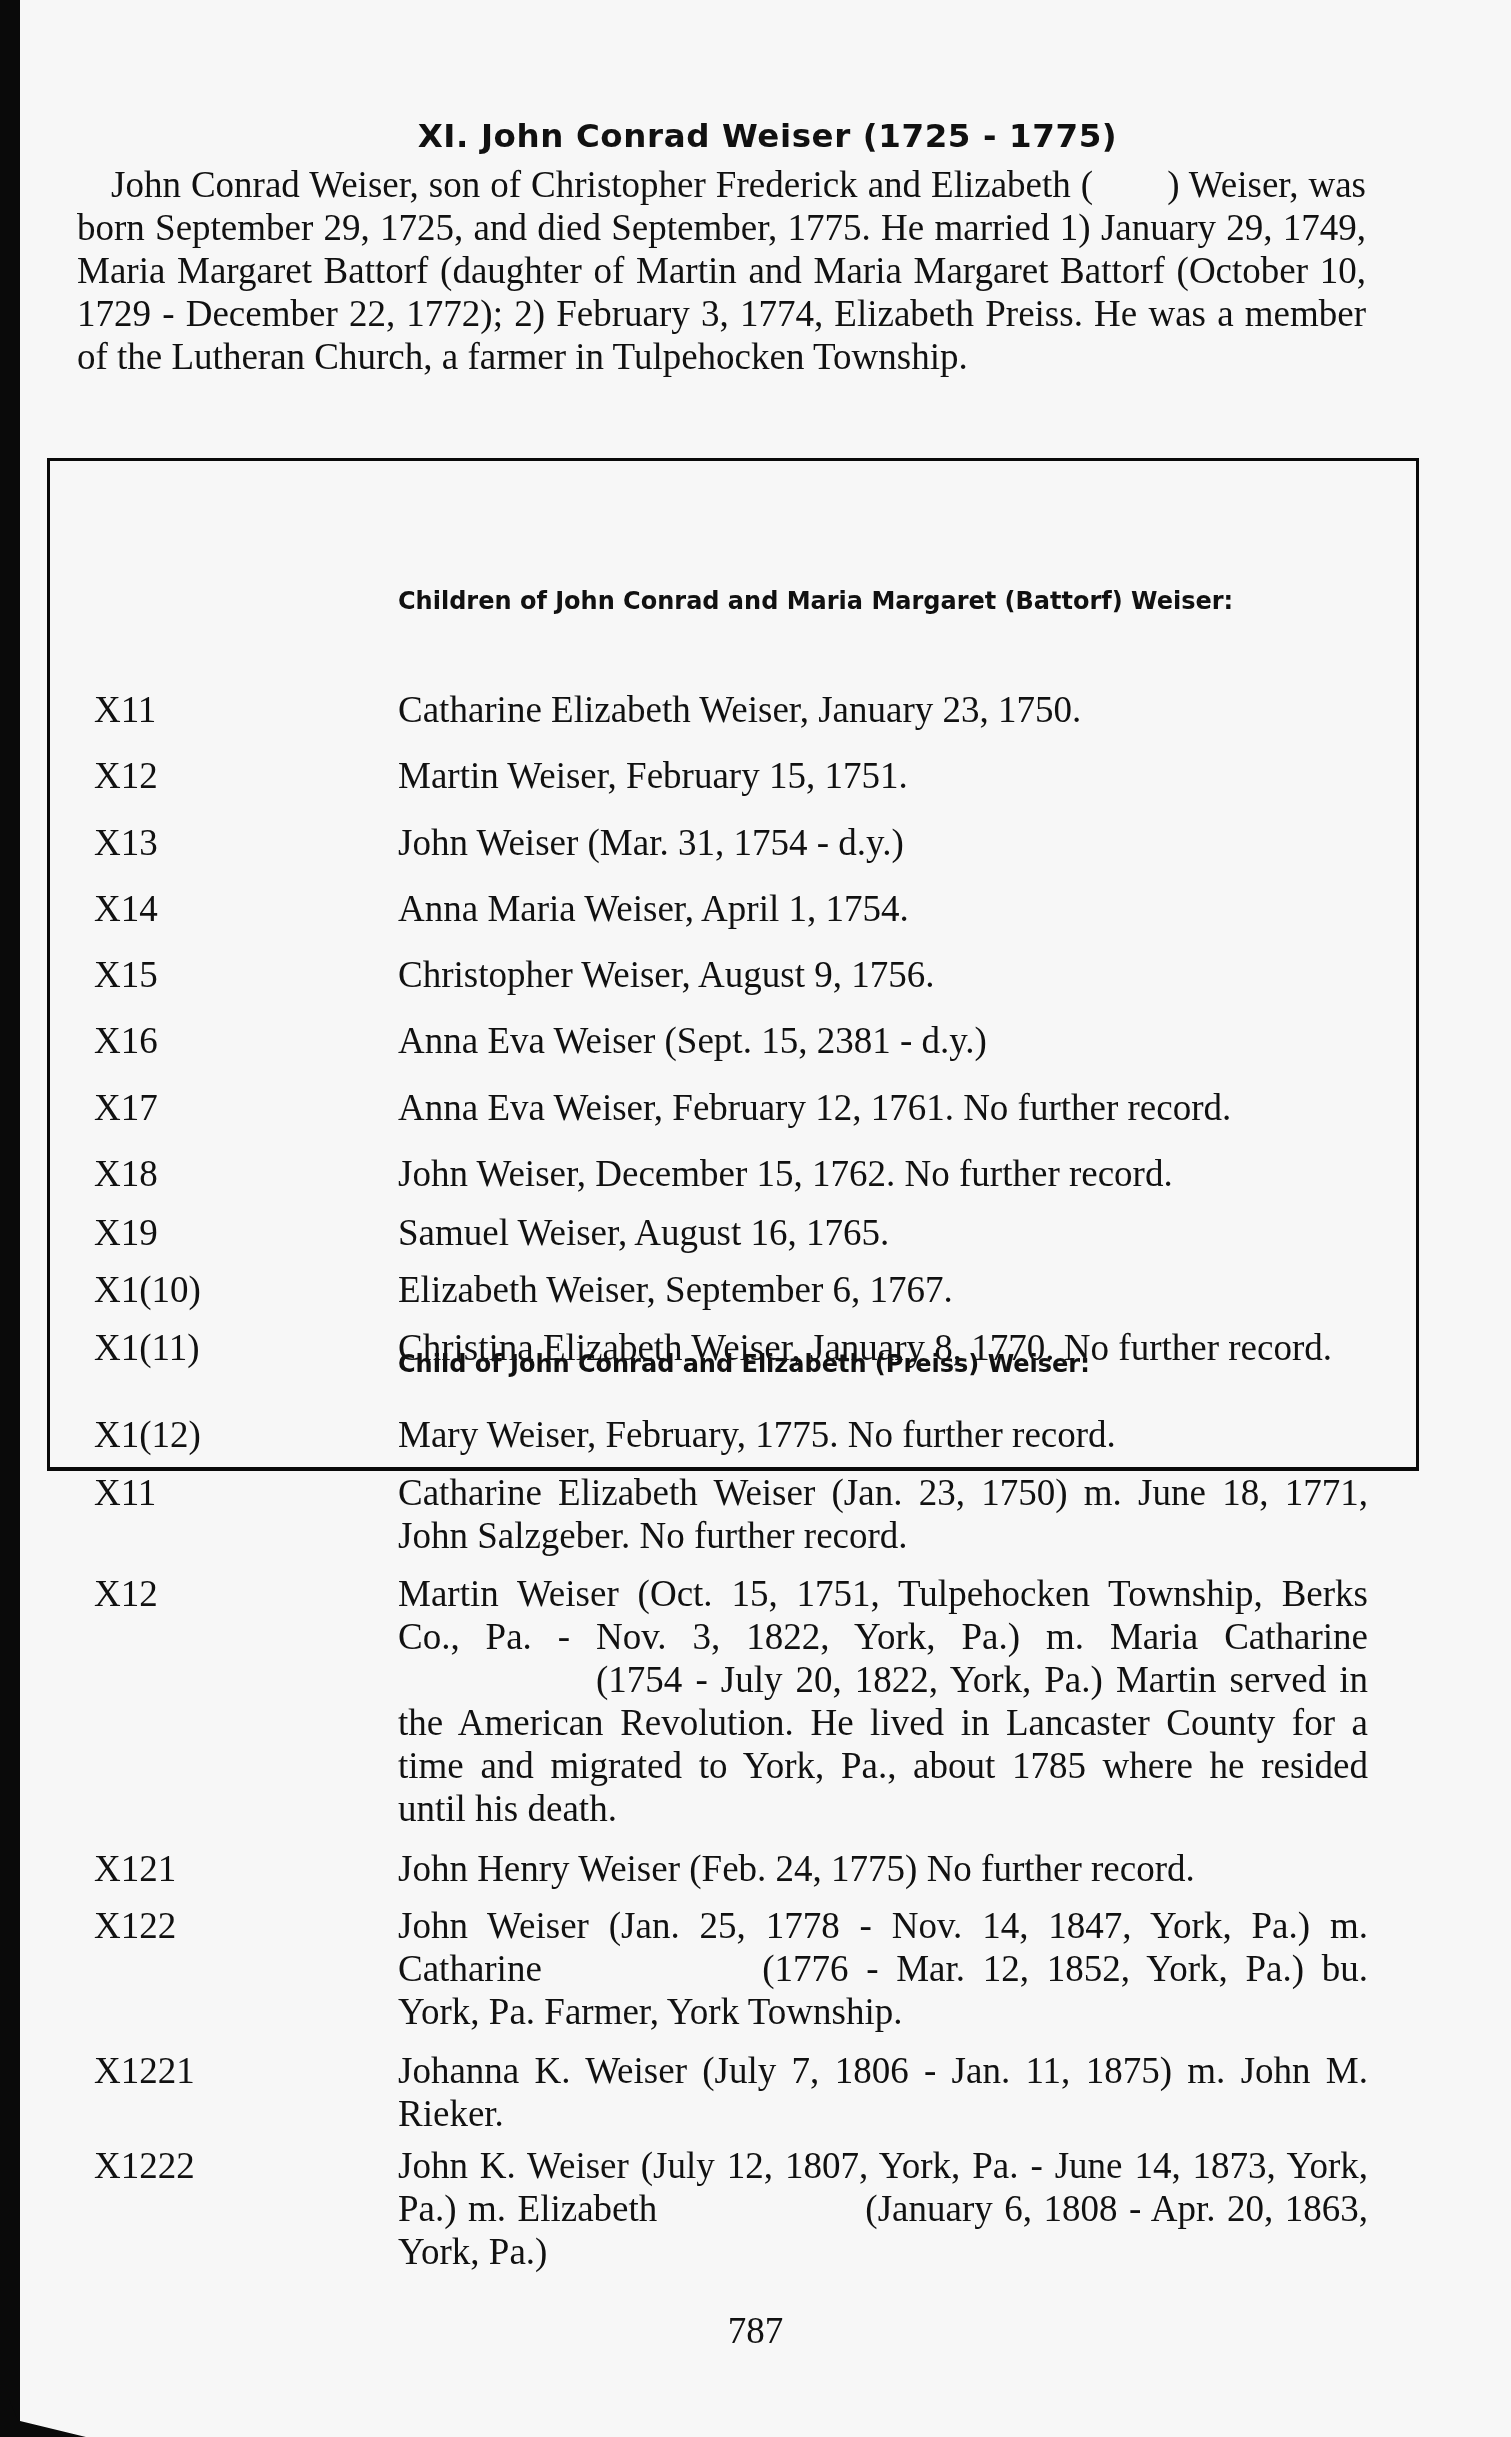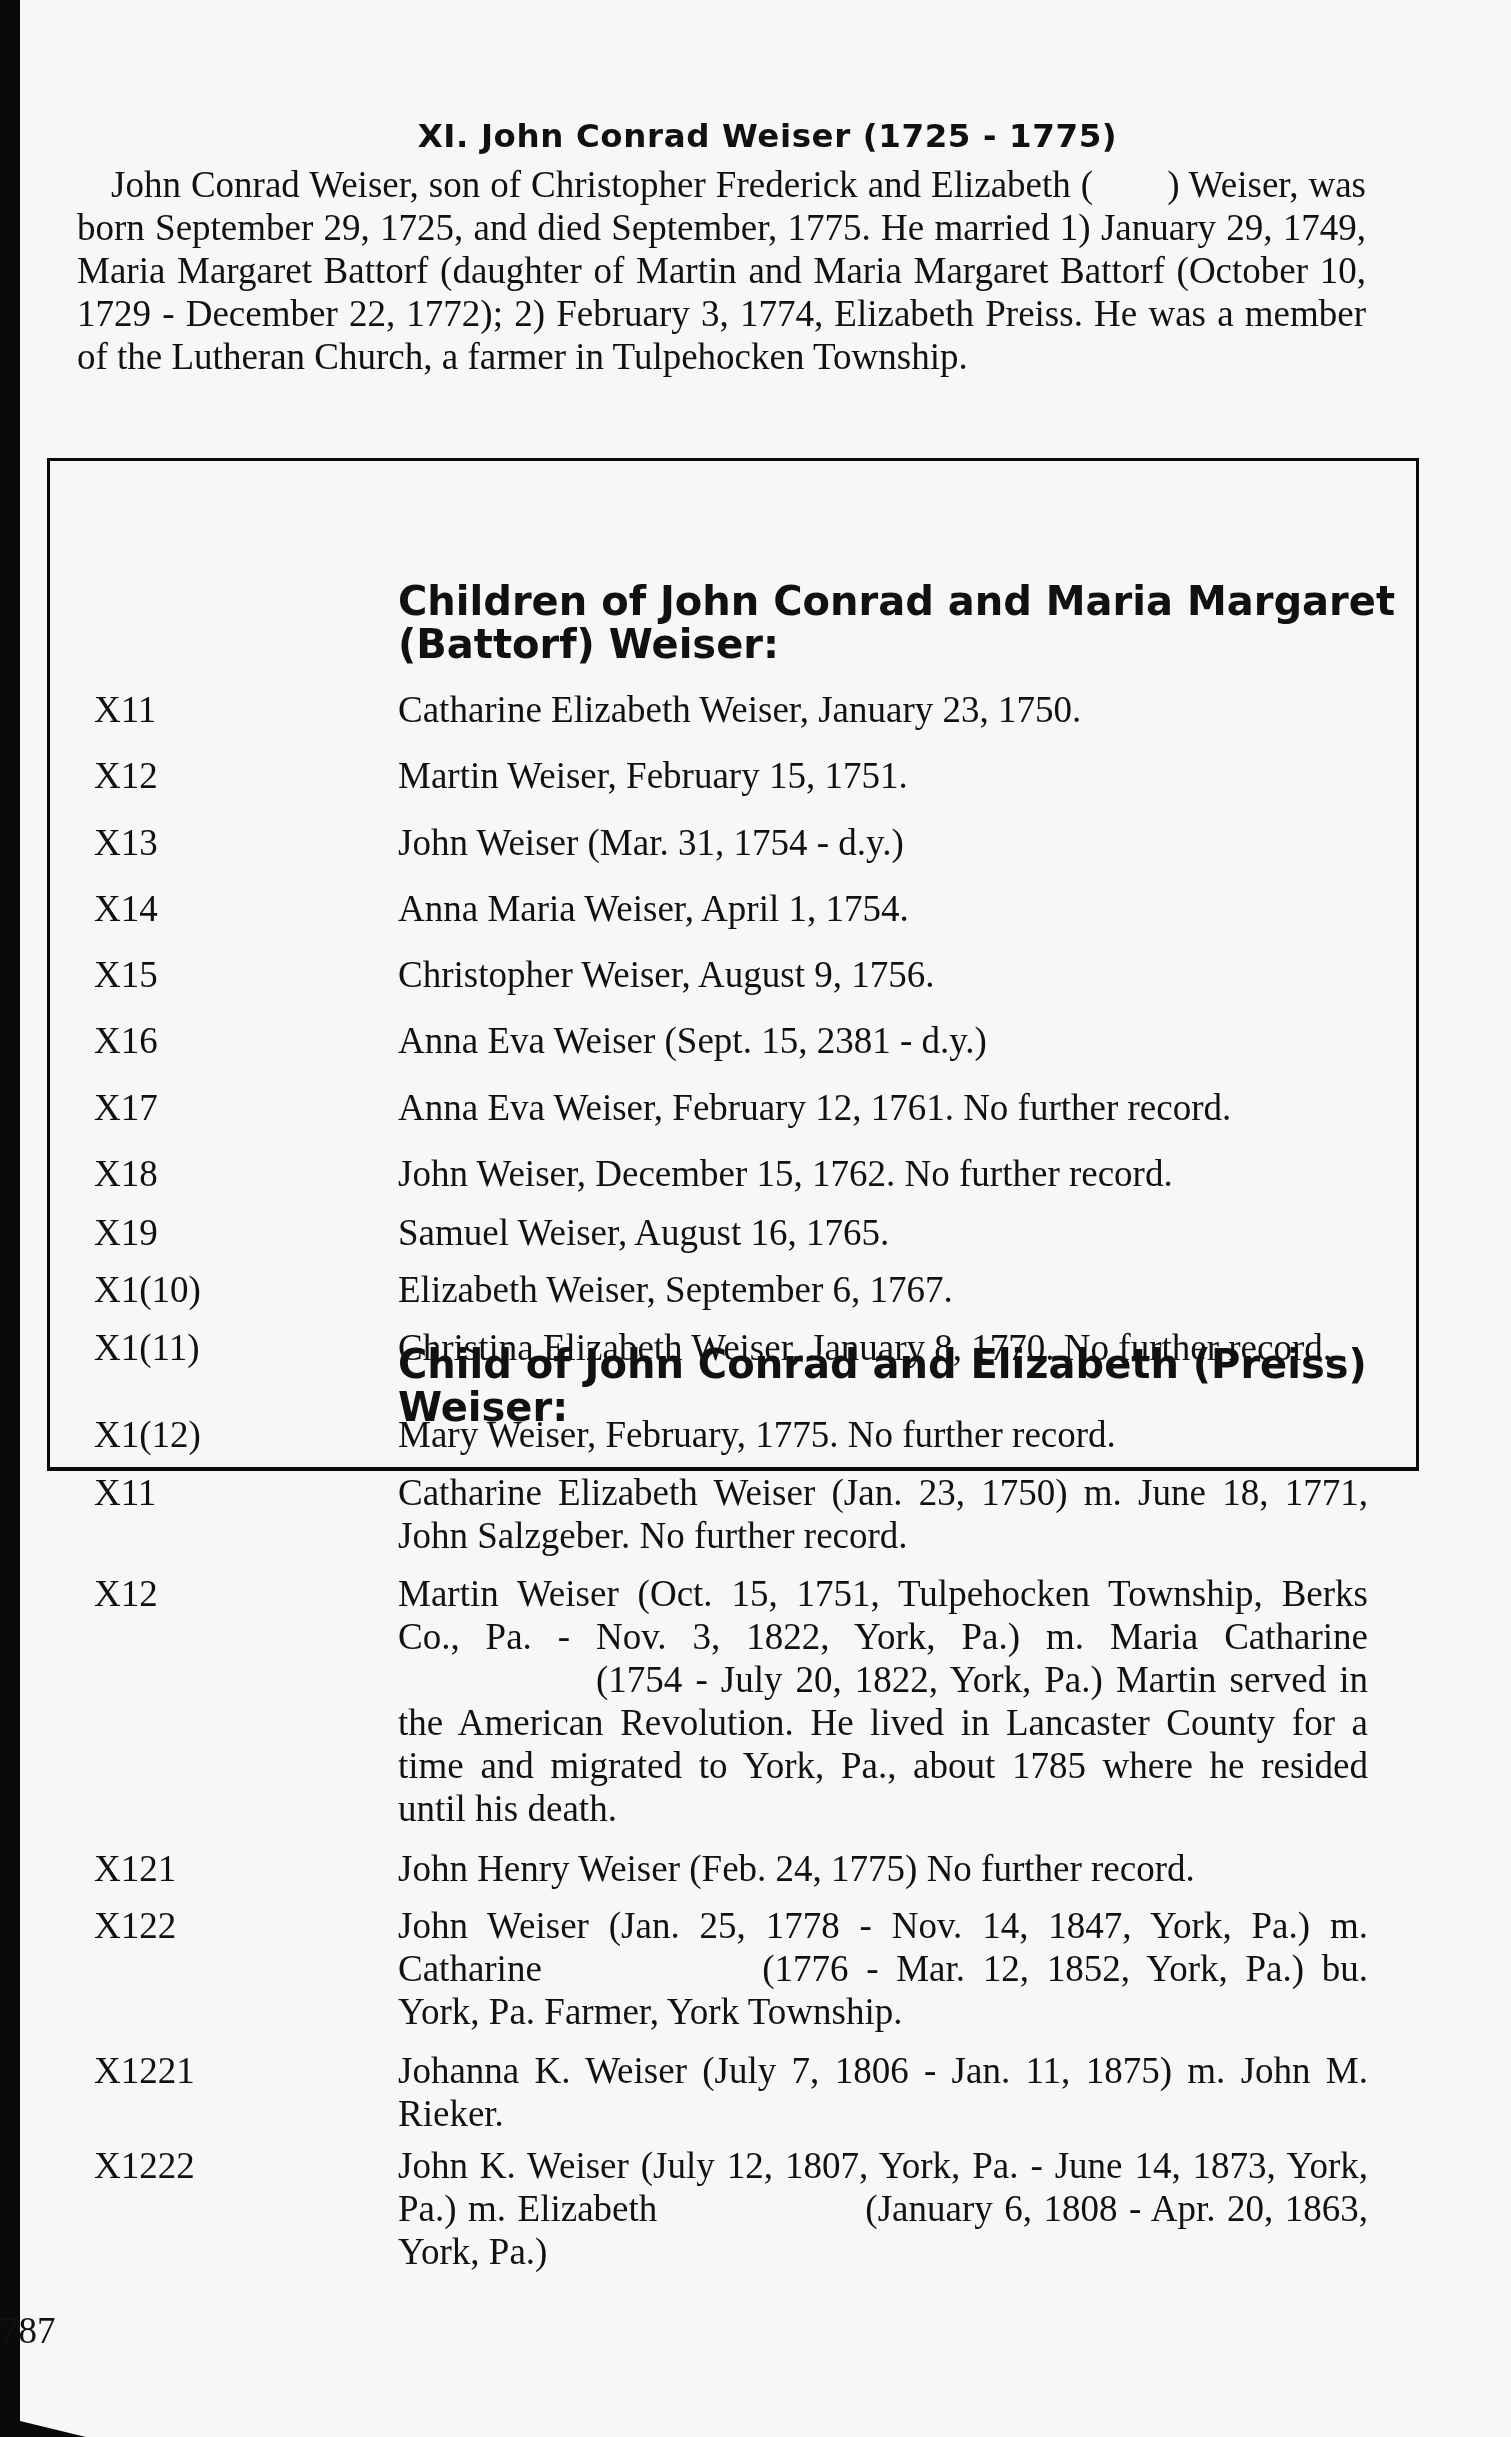--- a/index.html
+++ b/index.html
@@ -17,26 +17,26 @@
   .intro {
     position:absolute; left:77px; width:1289px; top:163px;
     font-size:37px; line-height:43px; text-align:justify; text-indent:34px;
   }
   .box {
     position:absolute; left:47px; top:458px; width:1366px; height:1006px;
     border:3.4px solid #0a0a0a; border-bottom-width:4.5px;
   }
   .heading {
     position:absolute; left:398px; width:998px;
-    font-family:"DejaVu Sans","Liberation Sans",sans-serif; font-weight:bold; font-size:40px; line-height:43px;
+    font-family:"DejaVu Sans","Liberation Sans",sans-serif; font-weight:bold; font-size:24px; line-height:43px;
   }
   .row { position:absolute; left:0; width:1511px; font-size:37px; line-height:43px; }
   .row .rid { position:absolute; left:94px; top:0; }
   .row .rtext { position:absolute; left:398px; top:0; width:970px; text-align:justify; }
-  .page-num { position:absolute; left:0; width:1511px; top:2309px; font-size:37px; }
+  .page-num { position:absolute; left:0; width:1511px; text-align:center; top:2309px; font-size:37px; }
 </style>
 </head>
 <body>
 
 <div class="margin-strip"></div>
 <div class="corner-curl"></div>
 
 <div class="title">XI. John Conrad Weiser (1725 - 1775)</div>
 <div class="intro">John Conrad Weiser, son of Christopher Frederick and Elizabeth (  ) Weiser, was born September 29, 1725, and died September, 1775. He married 1) January 29, 1749, Maria Margaret Battorf (daughter of Martin and Maria Margaret Battorf (October 10, 1729 - December 22, 1772); 2) February 3, 1774, Elizabeth Preiss. He was a member of the Lutheran Church, a farmer in Tulpehocken Township.</div>
 

